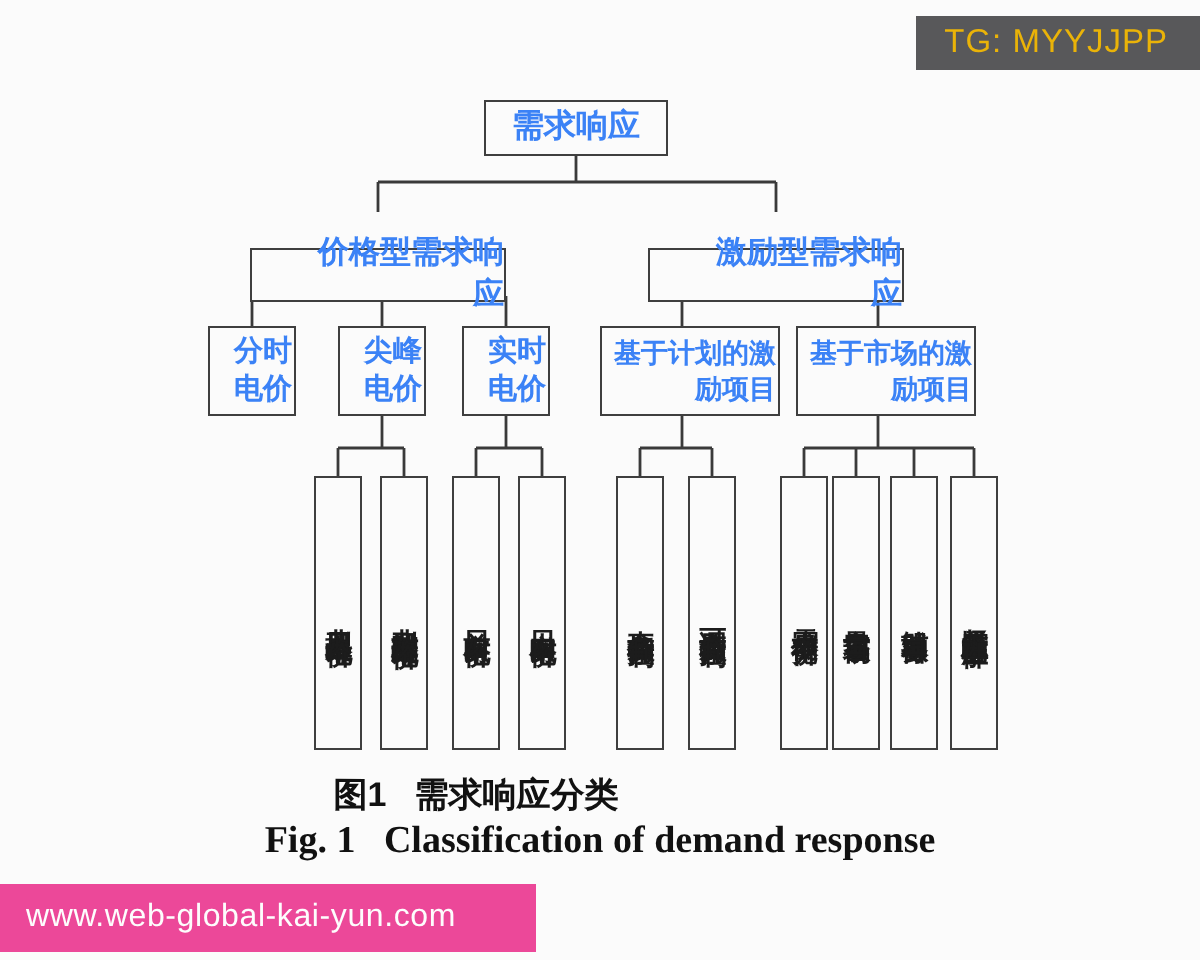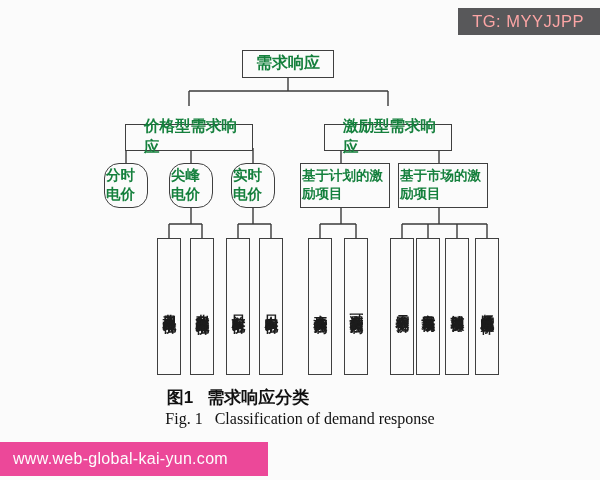--- a/index.html
+++ b/index.html
@@ -11,33 +11,33 @@
   }
   #canvas{
     position:absolute;left:0;top:0;width:600px;height:480px;
     background:#fbfbfb;
   }
   #connectors{position:absolute;left:0;top:0;width:600px;height:480px;}
   .node{
     position:absolute;
     border:1px solid #3f3f3f;
     background:#fbfbfb;
-    color:#15803d;
+    color:#3b82f6;
     display:flex;align-items:center;justify-content:center;
-    text-align:left;
-    font-family:Liberation Mono, monospace;
+    text-align:right;
+    font-family:Liberation Serif, serif;
     box-sizing:border-box;
     line-height:1.3;
   }
   .root{left:242px;top:50px;width:92px;height:28px;font-size:16px;font-weight:600;}
   .lvl1{top:124px;width:128px;height:27px;font-size:15.5px;font-weight:600;padding-left:18px;}
   .lvl1.a{left:125px;}
   .lvl1.b{left:324px;}
   .lvl2{top:163px;height:45px;font-size:14.5px;font-weight:600;padding:1px;}
-  .lvl2.small{width:44px;border-radius:15px;}
+  .lvl2.small{width:44px;}
   .lvl2.wide{width:90px;font-size:13.5px;}
   .l2a{left:104px;} .l2b{left:169px;} .l2c{left:231px;}
   .l2d{left:300px;} .l2e{left:398px;}
   .leaf{
     position:absolute;top:238px;width:24px;height:137px;
     border:1px solid #3f3f3f;background:#fbfbfb;color:#1c1c1c;
     box-sizing:border-box;
     writing-mode:vertical-rl;text-orientation:upright;
     display:flex;align-items:center;justify-content:center;
     font-family:"Liberation Serif","DejaVu Serif",serif;
@@ -48,26 +48,26 @@
   .f9{left:445px;} .f10{left:475px;}
   .caption-zh{
     position:absolute;left:0;top:386px;width:476px;
     text-align:center;color:#111;
     font-size:17px;font-weight:bold;white-space:pre;
     font-family:"Liberation Sans","DejaVu Sans",sans-serif;
   }
   .caption-en{
     position:absolute;left:0;top:410px;width:600px;
     text-align:center;color:#111;
-    font-size:16px;font-weight:normal;white-space:pre;
+    font-size:19px;font-weight:bold;white-space:pre;
     font-family:"Liberation Serif","DejaVu Serif",serif;
   }
   .badge{
     position:absolute;right:0;top:8px;height:27px;
-    background:#58585a;color:#fca5a5;
+    background:#58585a;color:#eab308;
     display:flex;align-items:center;justify-content:center;
     padding:0 16px 0 14px;font-size:16.5px;letter-spacing:0.5px;
   }
   .watermark{
     position:absolute;left:0;top:442px;width:268px;height:34px;
     background:#ec4899;color:#fdfdfd;
     display:flex;align-items:center;
     padding-left:13px;box-sizing:border-box;
     font-size:16px;letter-spacing:0.3px;
   }

